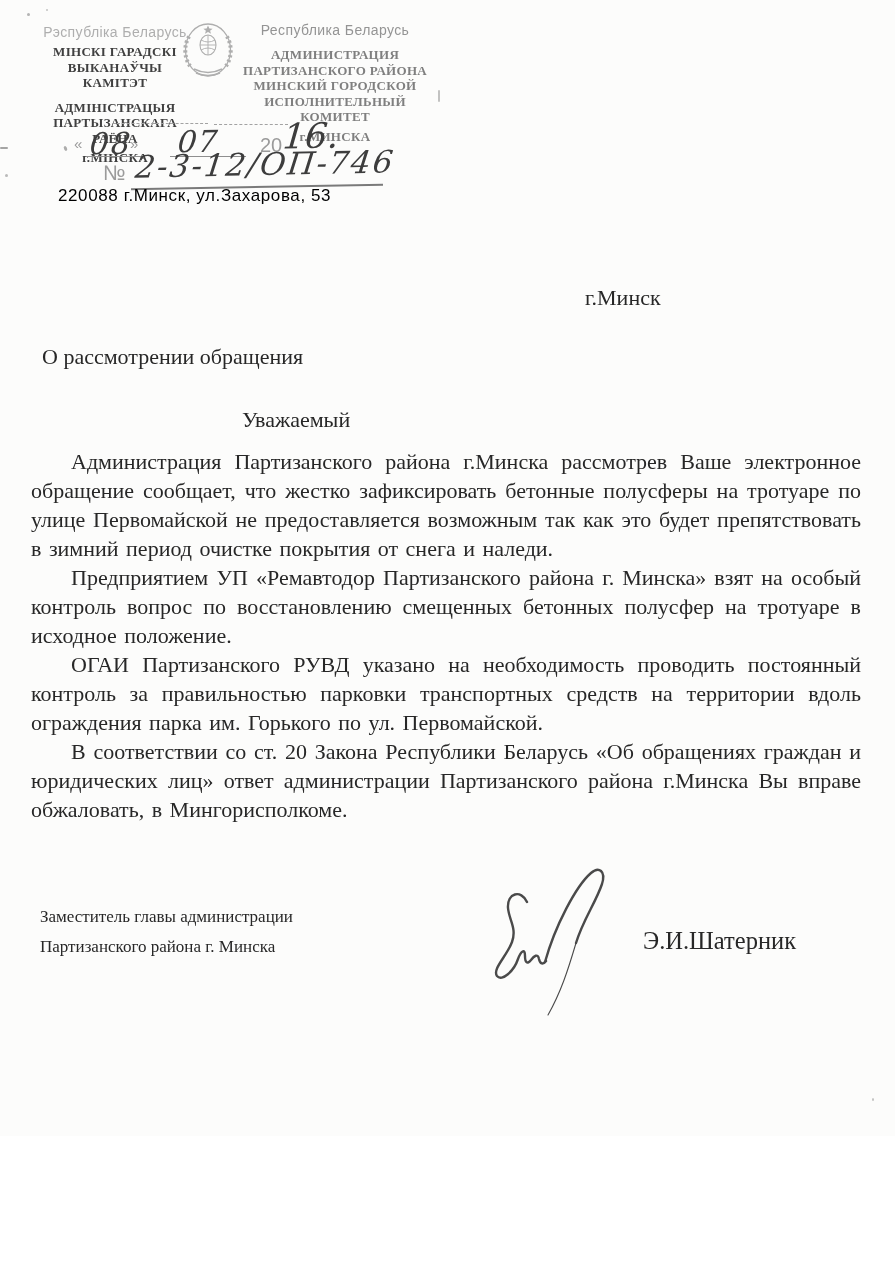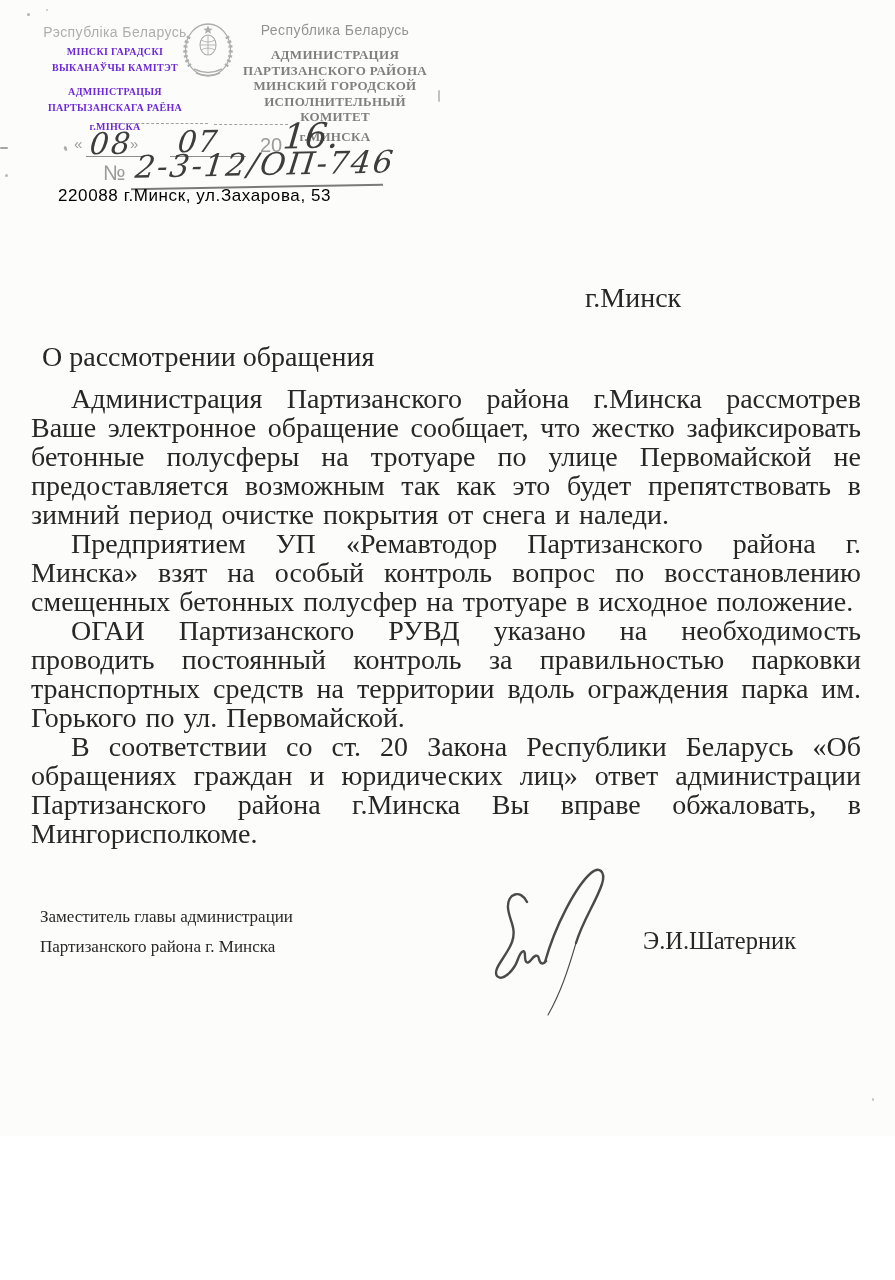--- a/index.html
+++ b/index.html
@@ -9,41 +9,41 @@
     background:#fcfcfb;overflow:hidden;
     font-family:"Liberation Serif",serif;color:#272727;
   }
   
   .lh-col{position:absolute;text-align:center;}
   .lh-left{left:34px;top:24px;width:162px;}
   .lh-right{left:232px;top:22px;width:206px;}
   .lh-country{font-family:"Liberation Sans",sans-serif;font-size:14px;letter-spacing:.4px;margin-bottom:4px;}
   .lh-left .lh-country{color:#aeaeae;}
   .lh-right .lh-country{color:#949494;}
-  .lh-org{font-size:10px;font-weight:bold;line-height:15.5px;letter-spacing:.3px;color:#6d28d9;}
+  .lh-org{font-size:13px;font-weight:bold;line-height:15.5px;letter-spacing:.3px;color:#404040;}
   .lh-right .lh-org{font-size:13px;color:#7f7f7f;}
   .lh-admin{margin-top:9px;}
   .lh-city{margin-top:4px;}
   .emblem{position:absolute;left:183px;top:22px;width:50px;height:58px;opacity:.8;}
   
   .dash-rule{position:absolute;border-top:1.5px dashed #a2a2a2;height:0;}
   .hand{font-family:"DejaVu Serif",serif;font-style:italic;color:#3d3d3d;
         transform:skewX(-6deg) rotate(-1deg);display:inline-block;}
   .printed{font-family:"Liberation Sans",sans-serif;color:#9b9b9b;position:absolute;}
   .ref-underline{position:absolute;border-bottom:1.6px solid #8f8f8f;height:0;}
   .hand-day{position:absolute;left:90px;top:126px;font-size:30px;letter-spacing:2px;}
   .hand-month{position:absolute;left:178px;top:124px;font-size:30px;letter-spacing:1px;}
   .hand-year{position:absolute;left:283px;top:116px;font-size:35px;}
   .hand-number{position:absolute;left:136px;top:146px;font-size:31px;letter-spacing:2px;white-space:nowrap;
                transform:skewX(-8deg) rotate(-1.2deg);}
   .address-line{position:absolute;left:58px;top:186px;font-family:"Liberation Sans",sans-serif;
                 font-size:17px;color:#000000;letter-spacing:.6px;}
   
   .doc-body{position:absolute;left:31px;top:283px;width:830px;
-            font-size:28px;line-height:29px;}
+            font-size:22px;line-height:29px;}
   .place-line{margin-left:554px;}
   .subject-line{margin-top:30px;margin-left:11px;}
   .salutation-line{margin-top:34px;margin-left:211px;}
   .paragraphs{margin-top:13px;}
   .paragraphs p{margin:0;text-align:justify;text-indent:40px;word-spacing:2px;}
   
   .sig-titles{position:absolute;left:40px;top:902px;font-size:17px;line-height:29.5px;}
   .sig-name{position:absolute;left:643px;top:927px;font-size:24.5px;text-align:right;}
   .signature-svg{position:absolute;left:487px;top:864px;width:145px;height:152px;}
   
@@ -108,20 +108,21 @@
 
   <span class="printed" style="left:103px;top:161px;font-size:21px;">№</span>
   <span class="hand hand-number">2-3-12/ОП-746</span>
   <div class="ref-underline" style="left:131px;top:186px;width:252px;border-bottom-width:2px;border-bottom-color:#7a7a7a;transform:rotate(-1deg);"></div>
 
   <div class="address-line">220088 г.Минск, ул.Захарова, 53</div>
 
   <div class="doc-body">
     <div class="place-line">г.Минск</div>
     <div class="subject-line">О рассмотрении обращения</div>
+    <div class="salutation-line">Уважаемый</div>
     <div class="paragraphs">
       <p>Администрация Партизанского района г.Минска рассмотрев Ваше электронное обращение сообщает, что жестко зафиксировать бетонные полусферы на тротуаре по улице Первомайской  не предоставляется возможным так как это будет препятствовать  в зимний период очистке покрытия  от снега и наледи.</p>
       <p>Предприятием УП «Ремавтодор Партизанского района г. Минска» взят на особый контроль вопрос по восстановлению смещенных бетонных полусфер на тротуаре в исходное положение.</p>
       <p>ОГАИ Партизанского РУВД указано на необходимость проводить постоянный контроль за правильностью парковки транспортных средств на территории вдоль ограждения парка им. Горького по ул. Первомайской.</p>
       <p>В соответствии со ст. 20 Закона Республики Беларусь «Об обращениях граждан и юридических лиц» ответ администрации Партизанского района г.Минска Вы вправе обжаловать, в Мингорисполкоме.</p>
     </div>
   </div>
 
   <div class="sig-titles">
     <div>Заместитель главы администрации</div>

